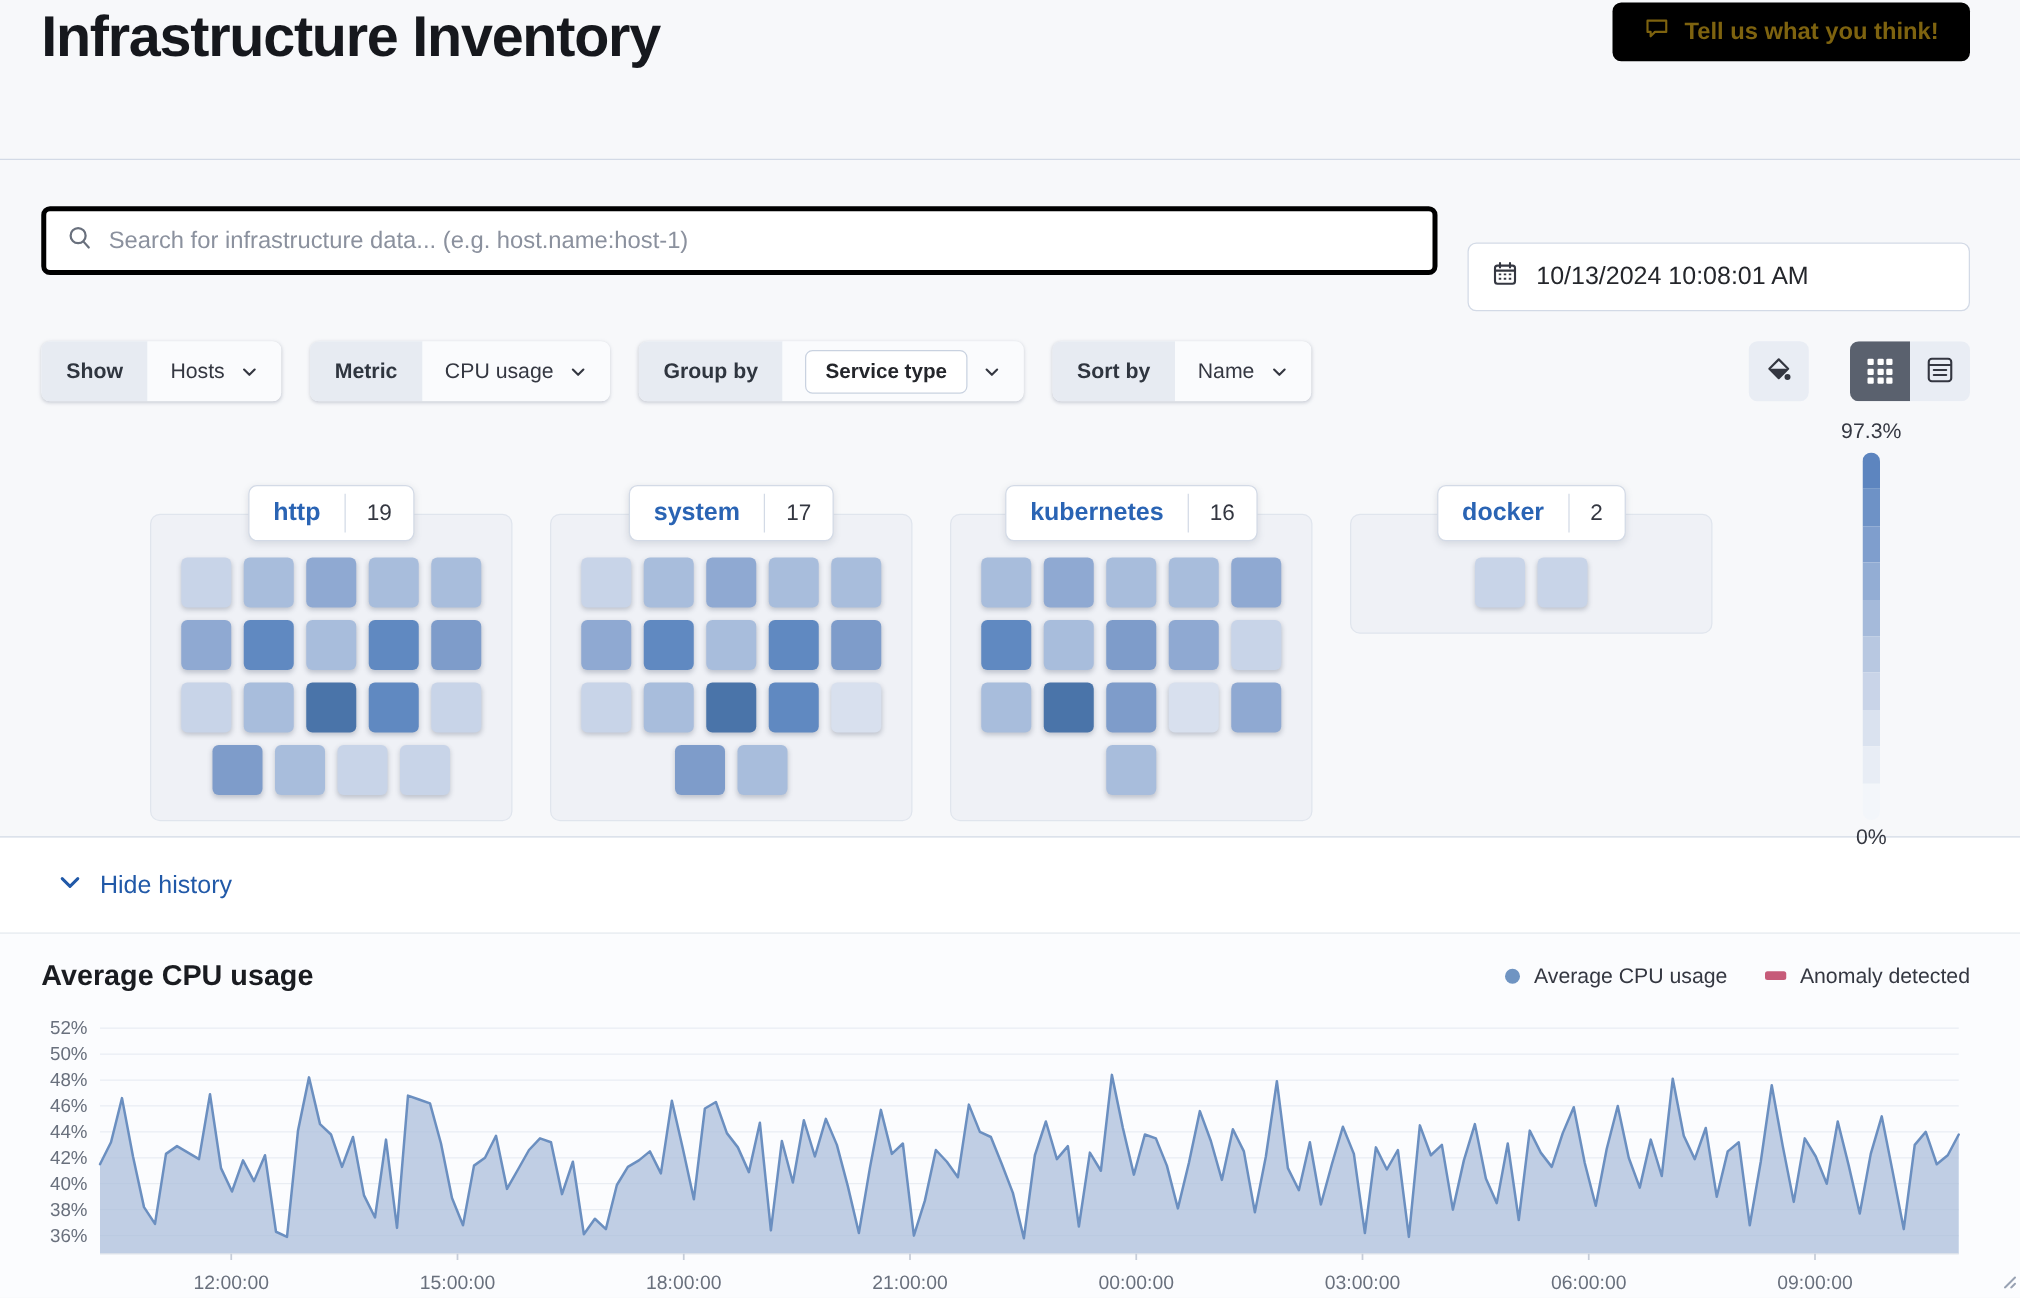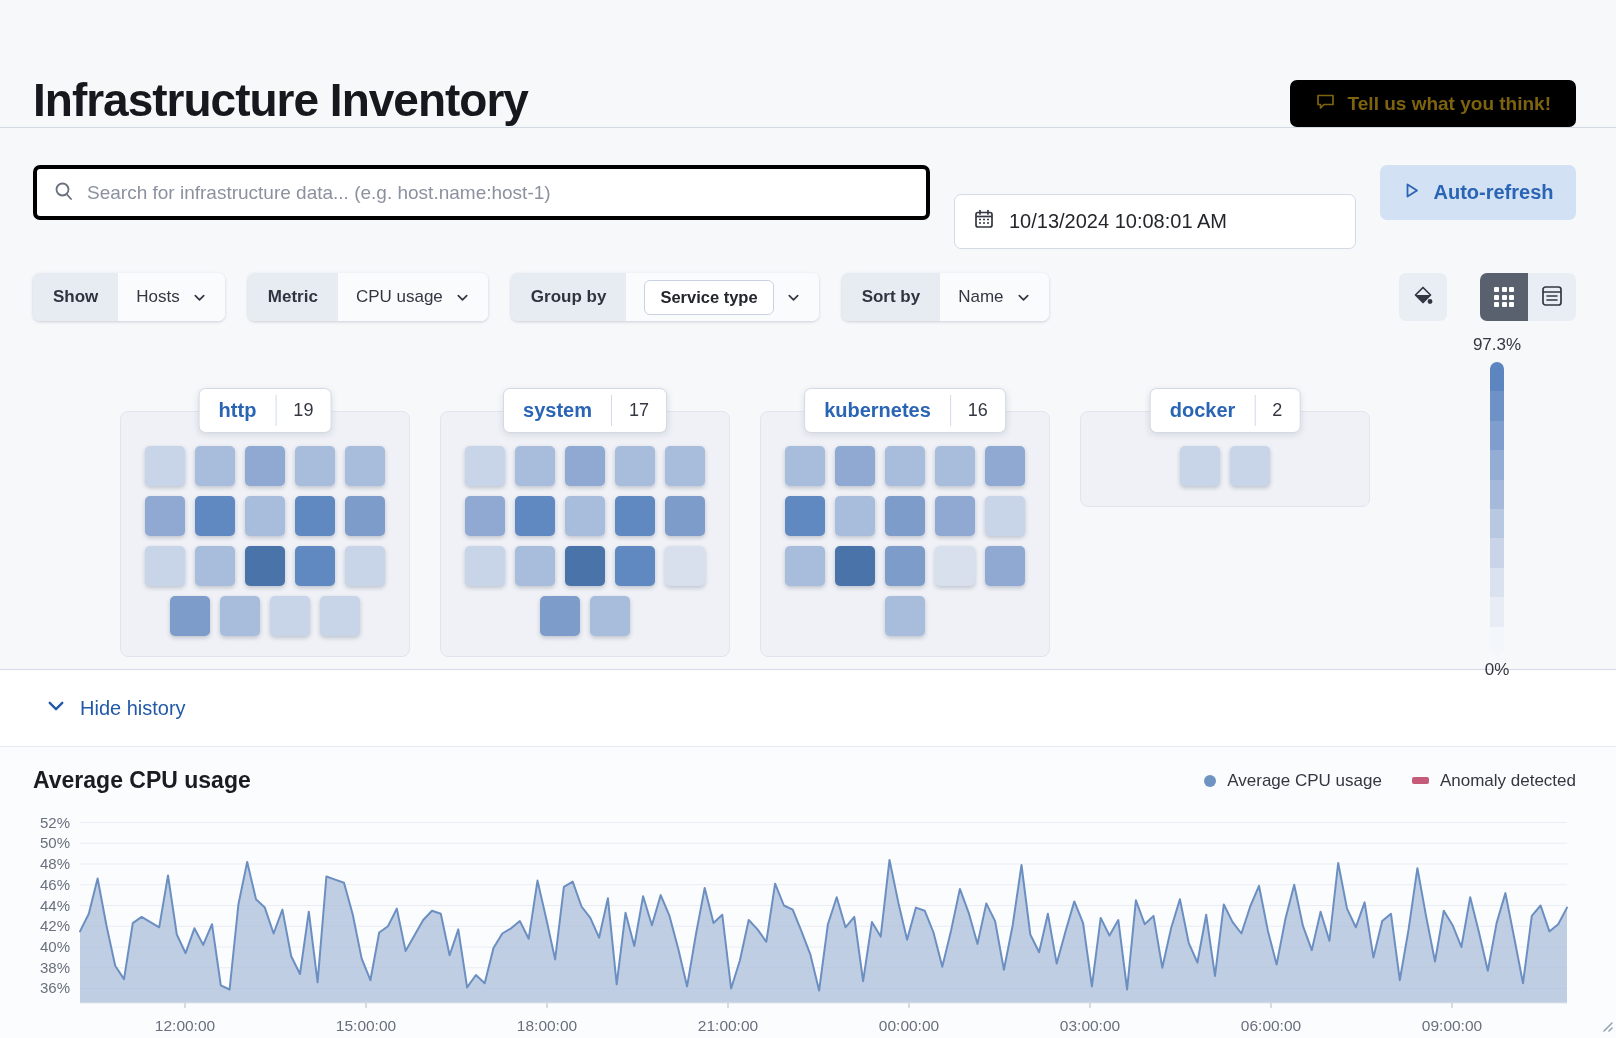--- a/index.html
+++ b/index.html
@@ -8,21 +8,21 @@
     font-family: "Liberation Sans", sans-serif;
     background: #f7f8fa;
     color: #343741;
     overflow: hidden;
   }
   .app { position:relative; width:1616px; height:1038px; }
 
   
   .page-header {
     height:128px; border-bottom:1px solid #d3dae6;
-    display:flex; align-items:flex-end; justify-content:space-between;
+    display:flex; align-items:flex-start; justify-content:space-between;
     padding:2px 40px 0 33px;
   }
   .page-title { font-size:46px; font-weight:bold; color:#16181d; letter-spacing:-1px; }
   .header-actions { display:flex; gap:34px; align-items:center; }
   .btn { display:flex; align-items:center; gap:12px; height:47px; border:none;
          border-radius:7px; font-family:"Liberation Sans",sans-serif; font-size:19px; cursor:pointer; }
   .btn-feedback { background:#000000; color:#7e630f; font-weight:600; padding:0 25px; }
   .btn-view { background:#e9edf4; color:#343741; font-weight:500; padding:0 20px; }
 
   
@@ -129,28 +129,20 @@
       <span>
         <svg width="22" height="22" viewBox="0 0 22 22" fill="none">
             <rect x="3" y="4.5" width="16" height="14.5" rx="2" stroke="#343741" stroke-width="1.7"></rect>
             <path d="M3 8.5 h16" stroke="#343741" stroke-width="1.7"></path>
             <path d="M7 2.5 v3.5 M15 2.5 v3.5" stroke="#343741" stroke-width="1.7" stroke-linecap="round"></path>
             <path d="M6 11.5 h2 M10 11.5 h2 M14 11.5 h2 M6 15 h2 M10 15 h2 M14 15 h2" stroke="#343741" stroke-width="1.5"></path>
           </svg>
       </span>
       <span>10/13/2024 10:08:01 AM</span>
     </div>
-    <button class="btn btn-refresh">
-      <span>
-        <svg width="19" height="19" viewBox="0 0 19 19" fill="none">
-            <path d="M5.5 3.5 L15 9.5 L5.5 15.5 Z" stroke="#2a64b4" stroke-width="1.8" stroke-linejoin="round"></path>
-          </svg>
-      </span>
-      <span>Auto-refresh</span>
-    </button>
   </div>
 
   <div class="filterbar">
     <div class="control">
       <div class="seg-label">Show</div>
       <div class="seg-value">
         <span>Hosts</span>
         <svg width="15" height="15" viewBox="0 0 16 16" fill="none">
             <path d="M3.5 6 L8 10.5 L12.5 6" stroke="#343741" stroke-width="1.8" stroke-linecap="round" stroke-linejoin="round"></path>
           </svg>

